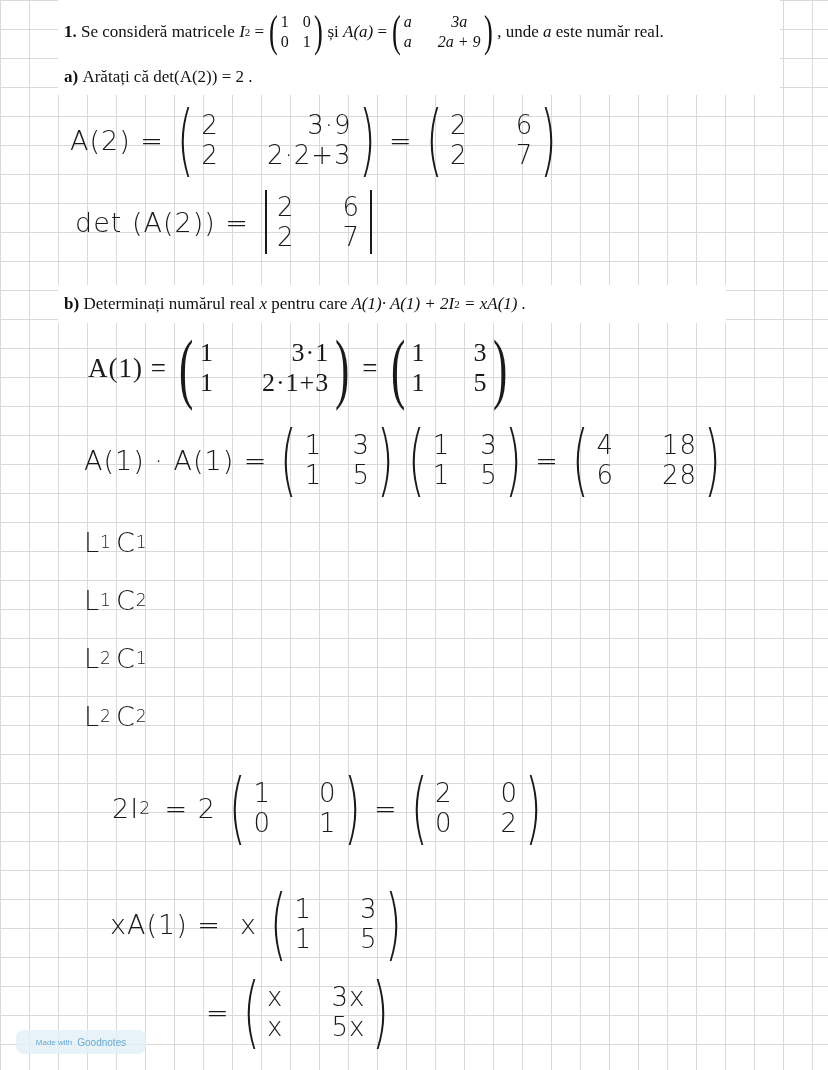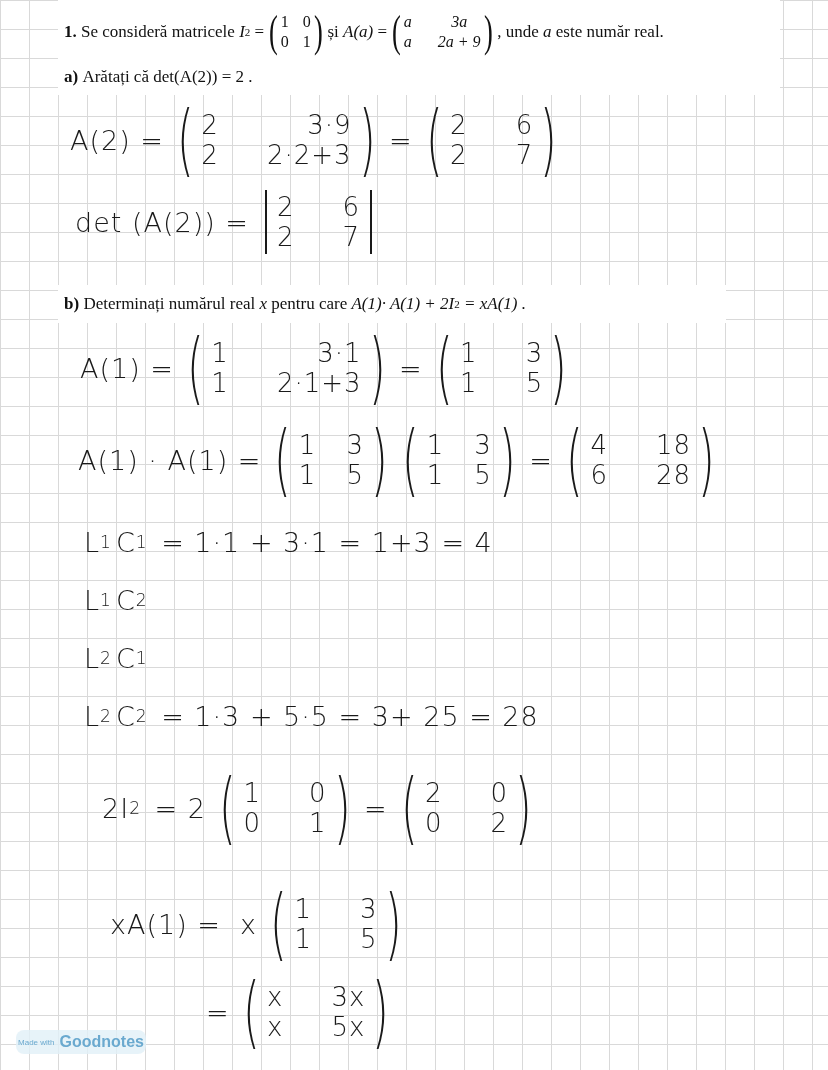--- a/index.html
+++ b/index.html
@@ -41,21 +41,21 @@
     .hmat .grid span:nth-child(even) { text-align: right; }
     .hsub { font-size: 17px; vertical-align: -8px; margin-right: 4px; }
 
     .watermark {
       position: absolute; left: 16px; top: 1030px; width: 130px; height: 24px;
       background: rgba(225, 240, 248, 0.8); border-radius: 8px;
       display: flex; align-items: center; justify-content: center; gap: 5px;
       font-family: "Liberation Sans", sans-serif; color: #6aa9cf;
     }
     .watermark .small { font-size: 8px; }
-    .watermark .brand { font-size: 16px; font-weight: bold; }
+    .watermark .brand { font-size: 10px; }
   </style>
 </head>
 <body>
 
 <div class="printed-box" style="left:58px; top:0px; width:722px; height:95px;">
   <div class="printed-line" style="left:6px; top:6px; height:52px;">
     <span class="bold">1.</span>&nbsp;
     <span>Se consideră matricele</span>&nbsp;
     <span class="it">I</span><span class="sub">2</span>&nbsp;=
     <span class="pmatrix">
@@ -134,21 +134,21 @@
   <div class="printed-line" style="left:6px; top:6px; height:26px;">
     <span class="bold">b)</span>&nbsp;
     <span>Determinați numărul real</span>&nbsp;
     <span class="it">x</span>&nbsp;
     <span>pentru care</span>&nbsp;
     <span class="it">A(1)· A(1) + 2I</span><span class="sub">2</span>&nbsp;
     <span class="it">= xA(1) .</span>
   </div>
 </div>
 
-<div class="hw" style="left:80px; top:328px; height:80px;">
+<div class="hw" style="left:88px; top:328px; height:80px;font-family:Liberation Serif, serif;">
   <span>A(1) =</span>
   <span class="hmat">
     <span class="paren">(</span>
     <span class="grid">
       <span>1</span>
         <span>3·1</span>
       <span>1</span>
         <span>2·1+3</span>
     </span>
     <span class="paren">)</span>
@@ -159,21 +159,21 @@
     <span class="grid">
       <span>1</span>
         <span>3</span>
       <span>1</span>
         <span>5</span>
     </span>
     <span class="paren">)</span>
   </span>
 </div>
 
-<div class="hw" style="left:78px; top:420px; height:80px;justify-content:flex-end;">
+<div class="hw" style="left:84px; top:420px; height:80px;justify-content:flex-end;">
   <span>A(1) · A(1) =</span>
   <span class="hmat" style="margin-right:0;">
     <span class="paren">(</span>
     <span class="grid" style="column-gap:30px;">
       <span>1</span>
         <span>3</span>
       <span>1</span>
         <span>5</span>
     </span>
     <span class="paren">)</span>
@@ -195,33 +195,33 @@
       <span>4</span>
         <span>18</span>
       <span>6</span>
         <span>28</span>
     </span>
     <span class="paren">)</span>
   </span>
 </div>
 
 <div class="hw" style="left:84px; top:522px; height:40px;">
-  <span>L</span><span class="hsub">1</span><span>C</span><span class="hsub">1</span>&nbsp;<span>= 1·1 + 3·1 = 1+3 = 4</span>
+  <span>L</span><span class="hsub">1</span><span>C</span><span class="hsub">1</span>&nbsp;
 </div>
 <div class="hw" style="left:84px; top:580px; height:40px;">
   <span>L</span><span class="hsub">1</span><span>C</span><span class="hsub">2</span>&nbsp;
 </div>
 <div class="hw" style="left:84px; top:638px; height:40px;">
   <span>L</span><span class="hsub">2</span><span>C</span><span class="hsub">1</span>&nbsp;
 </div>
 <div class="hw" style="left:84px; top:696px; height:40px;">
-  <span>L</span><span class="hsub">2</span><span>C</span><span class="hsub">2</span>&nbsp;<span>= 1·3 + 5·5 = 3+ 25 = 28</span>
-</div>
-
-<div class="hw" style="left:102px; top:768px; height:80px;justify-content:space-between;">
+  <span>L</span><span class="hsub">2</span><span>C</span><span class="hsub">2</span>&nbsp;
+</div>
+
+<div class="hw" style="left:112px; top:768px; height:80px;justify-content:space-between;">
   <span>2I</span><span class="hsub">2</span>&nbsp;<span>= 2</span>
   <span class="hmat">
     <span class="paren">(</span>
     <span class="grid">
       <span>1</span>
         <span>0</span>
       <span>0</span>
         <span>1</span>
     </span>
     <span class="paren">)</span>

